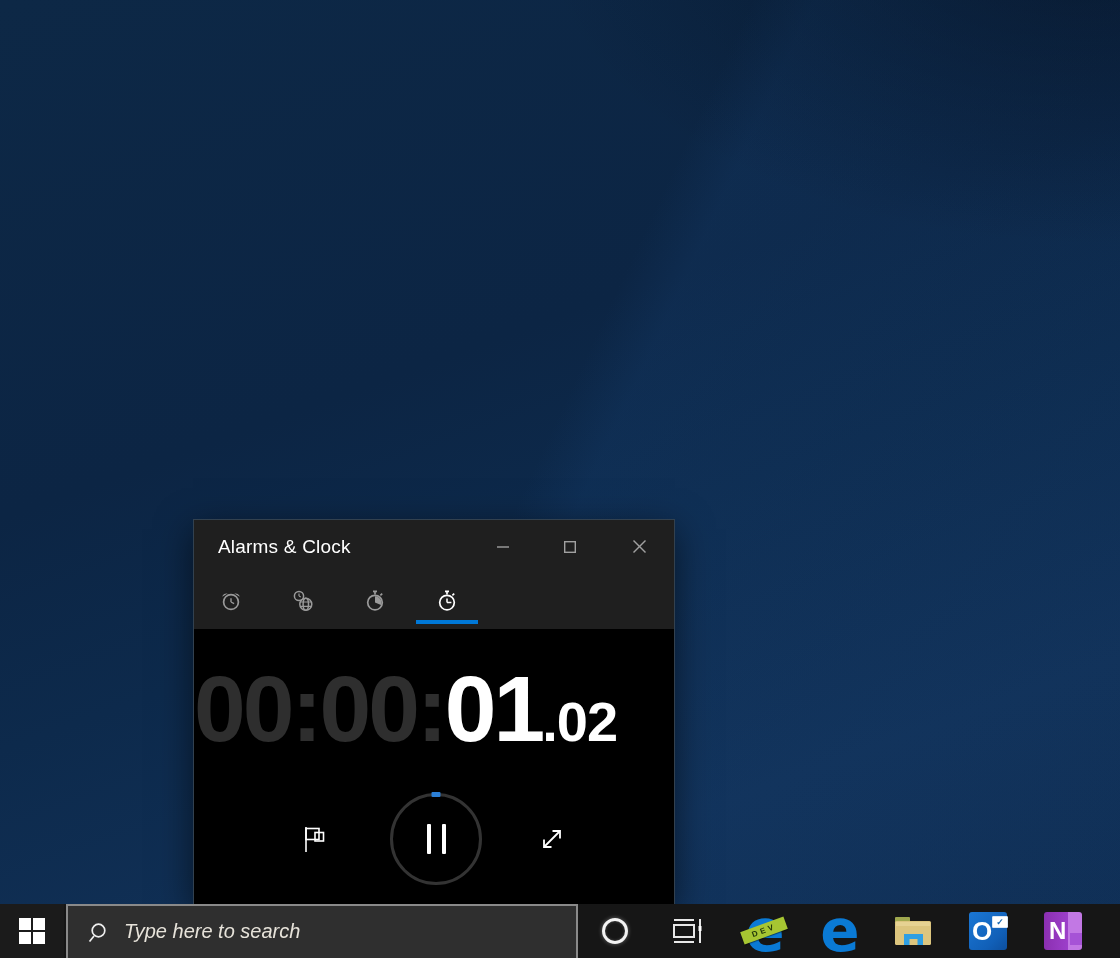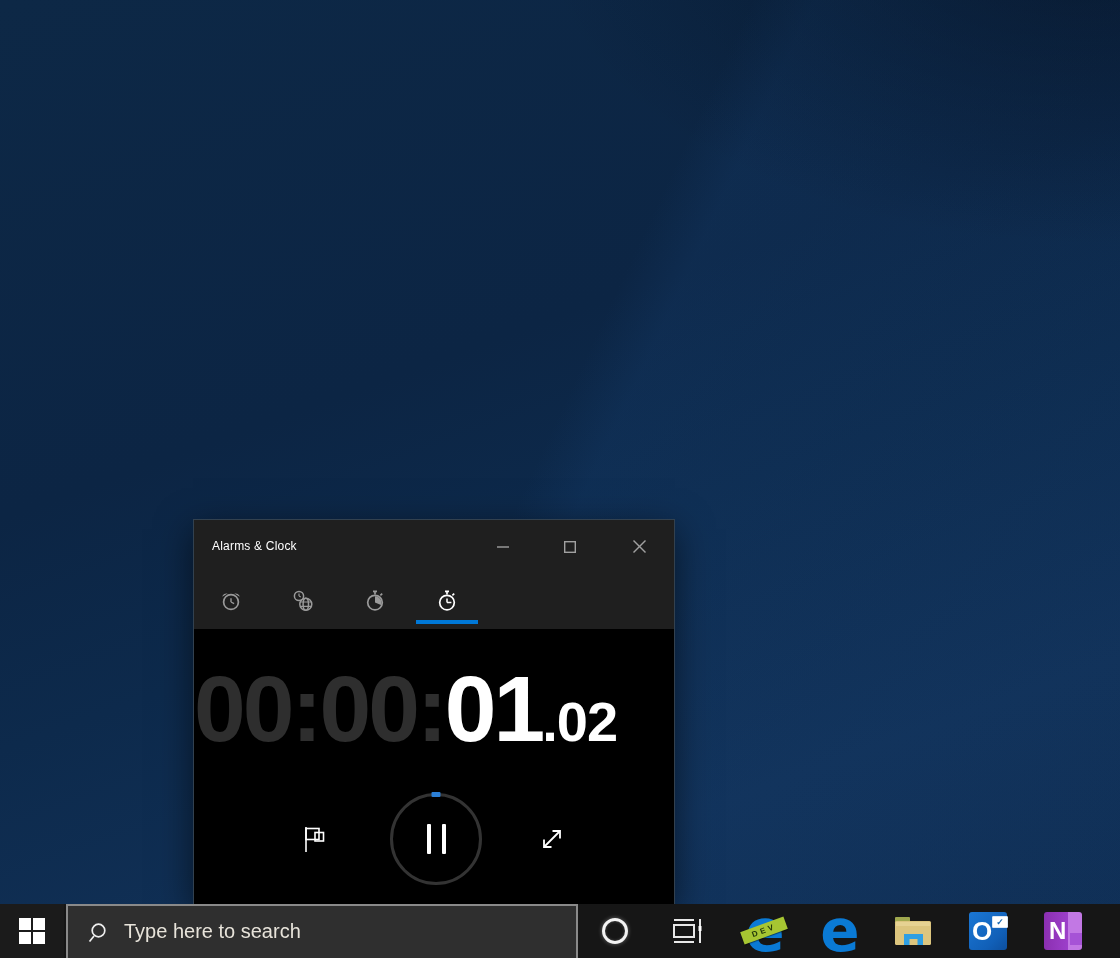--- a/index.html
+++ b/index.html
@@ -18,22 +18,22 @@
   
   .app-window {
     position:absolute; left:193px; top:519px; width:482px; height:385px;
     background:#000; border:1px solid #32414f;
     box-shadow:0 10px 34px rgba(0,0,0,0.55);
   }
   .titlebar {
     position:absolute; left:0; top:0; width:100%; height:53px; background:#1f1f1f;
   }
   .titlebar .title {
-    position:absolute; left:18px; top:0; line-height:53px;
-    color:#ffffff; font-size:12px; letter-spacing:0.2px;
+    position:absolute; left:24px; top:0; line-height:53px;
+    color:#ffffff; font-size:19px; letter-spacing:0.2px;
   }
   .cap-btn {
     position:absolute; top:0; width:56px; height:53px;
     display:flex; align-items:center; justify-content:center; cursor:default;
   }
   .cap-btn svg { display:block; }
   .cap-min { left:281px; } .cap-max { left:348px; } .cap-close { left:417px; }
 
   .tabstrip {
     position:absolute; left:0; top:53px; width:100%; height:56px; background:#1f1f1f;
@@ -79,21 +79,21 @@
   
   .taskbar {
     position:absolute; left:0; top:904px; width:1120px; height:54px; background:#161616;
   }
   .start-btn {
     position:absolute; left:0; top:0; width:64px; height:54px;
     display:flex; align-items:center; justify-content:center; background:#1b1b1b;
   }
   .searchbox {
     position:absolute; left:66px; top:0; width:512px; height:54px;
-    background:#2f2f2f; border:2px solid #8a8a8a; border-bottom:none;
+    background:#2f2f2f; border:2px solid #8a8a8a; border-bottom:none;font-style:italic;
   }
   .searchbox .mag { position:absolute; left:19px; top:16px; }
   .searchbox .ph  {
     position:absolute; left:56px; top:0; line-height:50px;
     font-size:20px; color:#e7e3da;
   }
   .tray-btn {
     position:absolute; top:0; height:54px; display:flex; align-items:center; justify-content:center;
   }
   .cortana  { left:598px; width:34px; }

